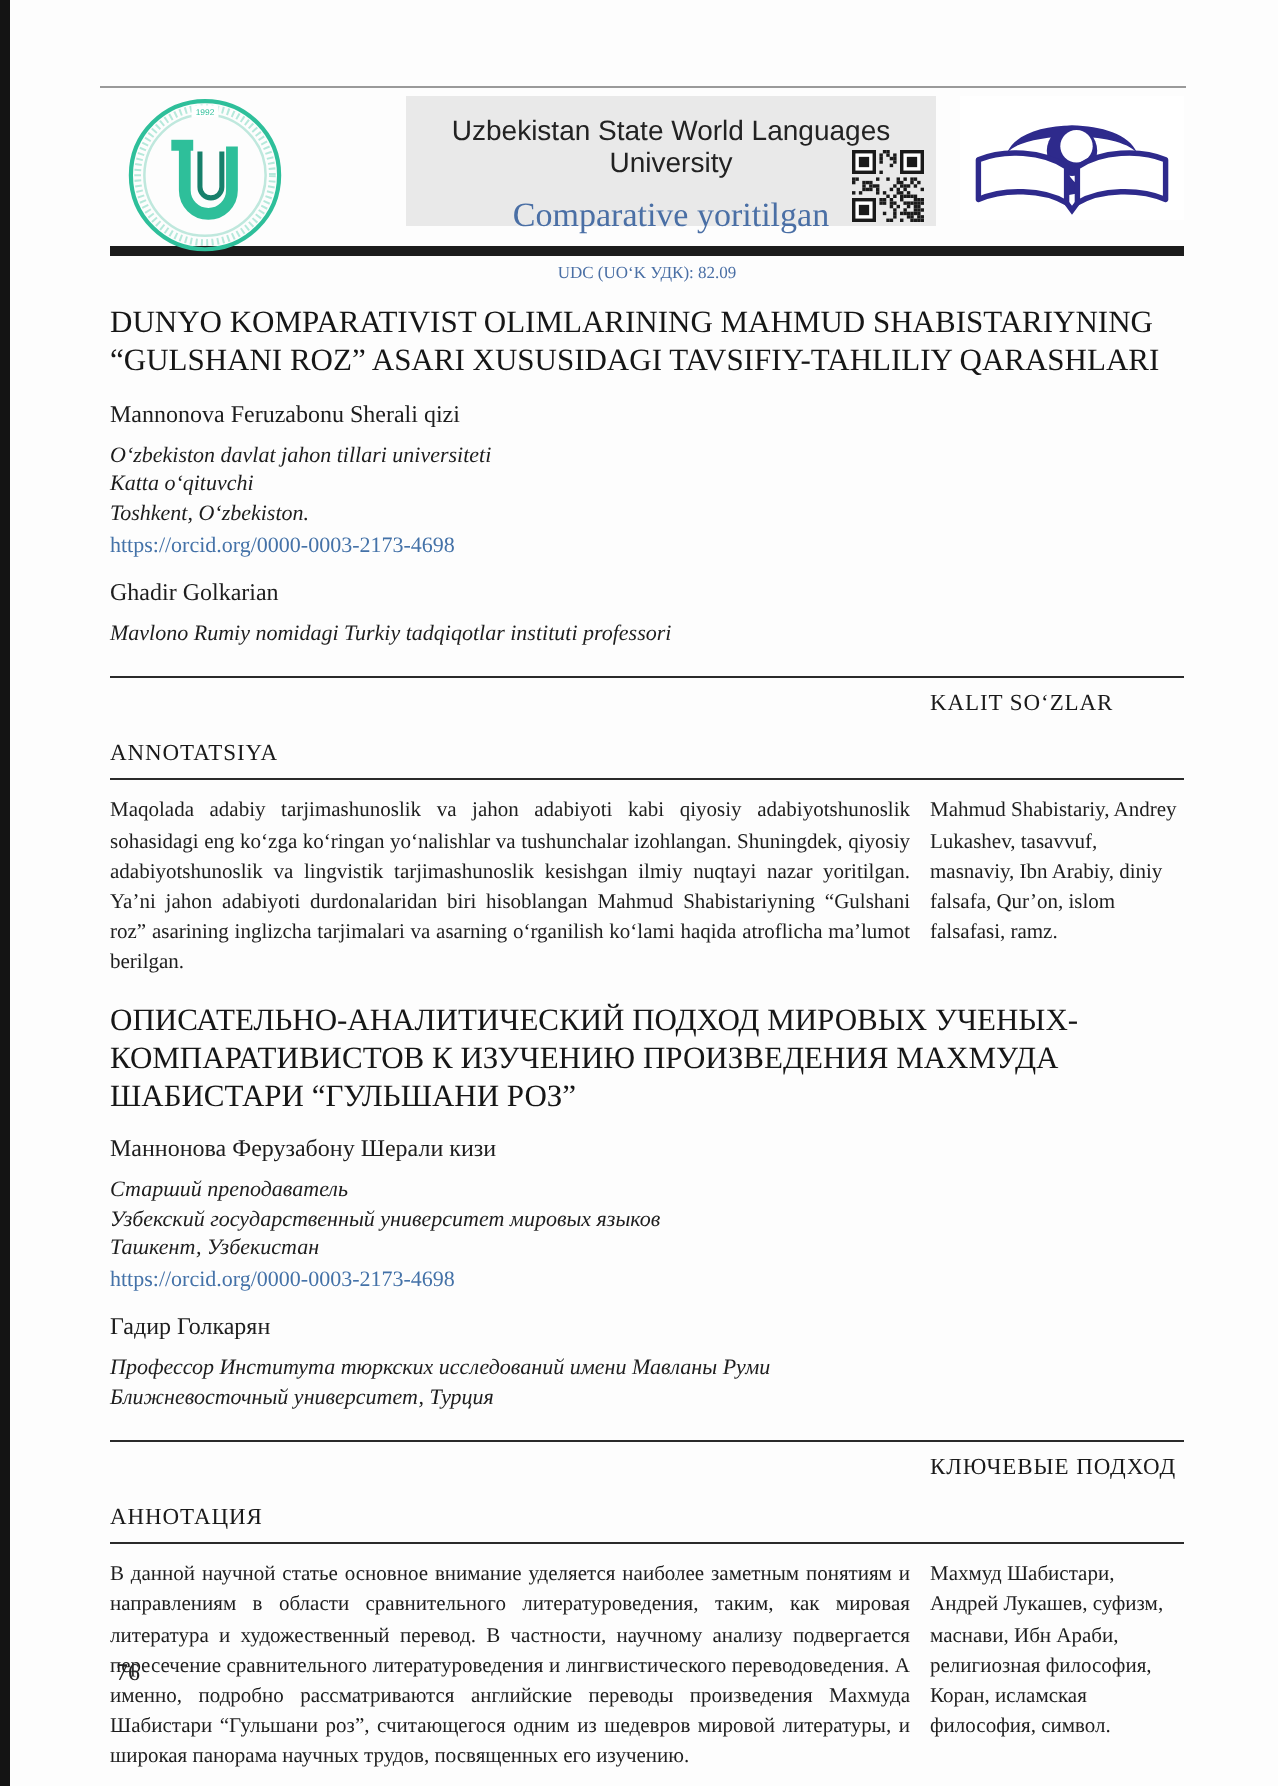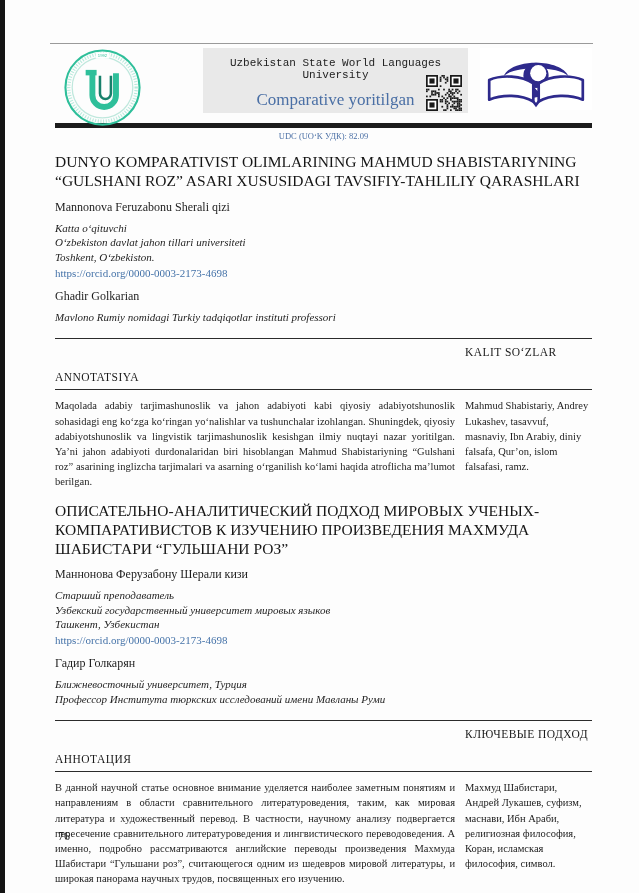--- a/index.html
+++ b/index.html
@@ -11,21 +11,21 @@
   .top-rule{position:absolute;left:50px;top:43px;width:543px;height:1px;background:#9a9a9a;}
   .content{position:absolute;left:55px;top:48px;width:537px;}
 
   
   .header-row{display:flex;align-items:flex-start;height:66px;}
   .seal-wrap{width:85px;margin-left:5px;flex:0 0 auto;}
   .center-box{
     width:265px;height:65px;margin-left:58px;background:var(--box-gray,#e9e9e9);
     position:relative;flex:0 0 auto;text-align:center;
   }
-  .uni-name{font-family:Liberation Mono, monospace;font-size:11px;color:#222;padding-top:9px;}
+  .uni-name{font-family:Liberation Sans, sans-serif;font-size:14px;color:#222;padding-top:9px;}
   .journal-title{font-size:17px;color:var(--accent-blue,#4a6fa5);margin-top:9px;}
   .qr{position:absolute;right:6px;bottom:2px;}
   .book-wrap{width:112px;height:62px;margin-left:auto;background:#fff;display:flex;align-items:center;justify-content:center;flex:0 0 auto;}
 
   .black-bar{margin-top:9px;height:5px;background:var(--bar,#1c1c1c);}
   .udc{margin-top:3px;text-align:center;font-size:8.5px;color:var(--accent-blue,#4a6fa5);line-height:1.2;}
 
   .article-title{margin-top:12px;font-size:15.5px;line-height:1.22;color:#161616;}
   .author-name{margin-top:9px;font-size:12px;font-weight:normal;}
   .affil{margin-top:6px;font-size:11px;font-style:italic;line-height:1.3;}
@@ -203,22 +203,22 @@
     </div>
   </div>
 
   <div class="black-bar"></div>
   <div class="udc">UDC (UO‘K УДК): 82.09</div>
 
   <div class="article-title">DUNYO KOMPARATIVIST OLIMLARINING MAHMUD SHABISTARIYNING “GULSHANI ROZ” ASARI XUSUSIDAGI TAVSIFIY-TAHLILIY QARASHLARI</div>
 
   <div class="author-name">Mannonova Feruzabonu Sherali qizi</div>
   <div class="affil">
+    <div>O‘zbekiston davlat jahon tillari universiteti</div>
     <div>Katta o‘qituvchi</div>
-    <div>O‘zbekiston davlat jahon tillari universiteti</div>
     <div>Toshkent, O‘zbekiston.</div>
   </div>
   <div class="orcid">
     <a href="#">https://orcid.org/0000-0003-2173-4698</a>
   </div>
 
   <div class="author-name">Ghadir Golkarian</div>
   <div class="affil">
     <div>Mavlono Rumiy nomidagi Turkiy tadqiqotlar instituti professori</div>
   </div>
@@ -242,22 +242,22 @@
       <div>Старший преподаватель</div>
       <div>Узбекский государственный университет мировых языков</div>
       <div>Ташкент, Узбекистан</div>
     </div>
     <div class="orcid">
       <a href="#">https://orcid.org/0000-0003-2173-4698</a>
     </div>
 
     <div class="author-name">Гадир Голкарян</div>
     <div class="affil">
+      <div>Профессор Института тюркских исследований имени Мавланы Руми</div>
       <div>Ближневосточный университет, Турция</div>
-      <div>Профессор Института тюркских исследований имени Мавланы Руми</div>
     </div>
 
     <div class="section">
       <div class="sec-head">
         <div class="left-label">АННОТАЦИЯ</div>
         <div class="right-label">КЛЮЧЕВЫЕ ПОДХОД</div>
       </div>
       <div class="sec-body">
         <div class="abstract">В данной научной статье основное внимание уделяется наиболее заметным понятиям и направлениям в области сравнительного литературоведения, таким, как мировая литература и художественный перевод. В частности, научному анализу подвергается пересечение сравнительного литературоведения и лингвистического переводоведения. А именно, подробно рассматриваются английские переводы произведения Махмуда Шабистари “Гульшани роз”, считающегося одним из шедевров мировой литературы, и широкая панорама научных трудов, посвященных его изучению.</div>
         <div class="keywords">Махмуд Шабистари, Андрей Лукашев, суфизм, маснави, Ибн Араби, религиозная философия, Коран, исламская философия, символ.</div>

